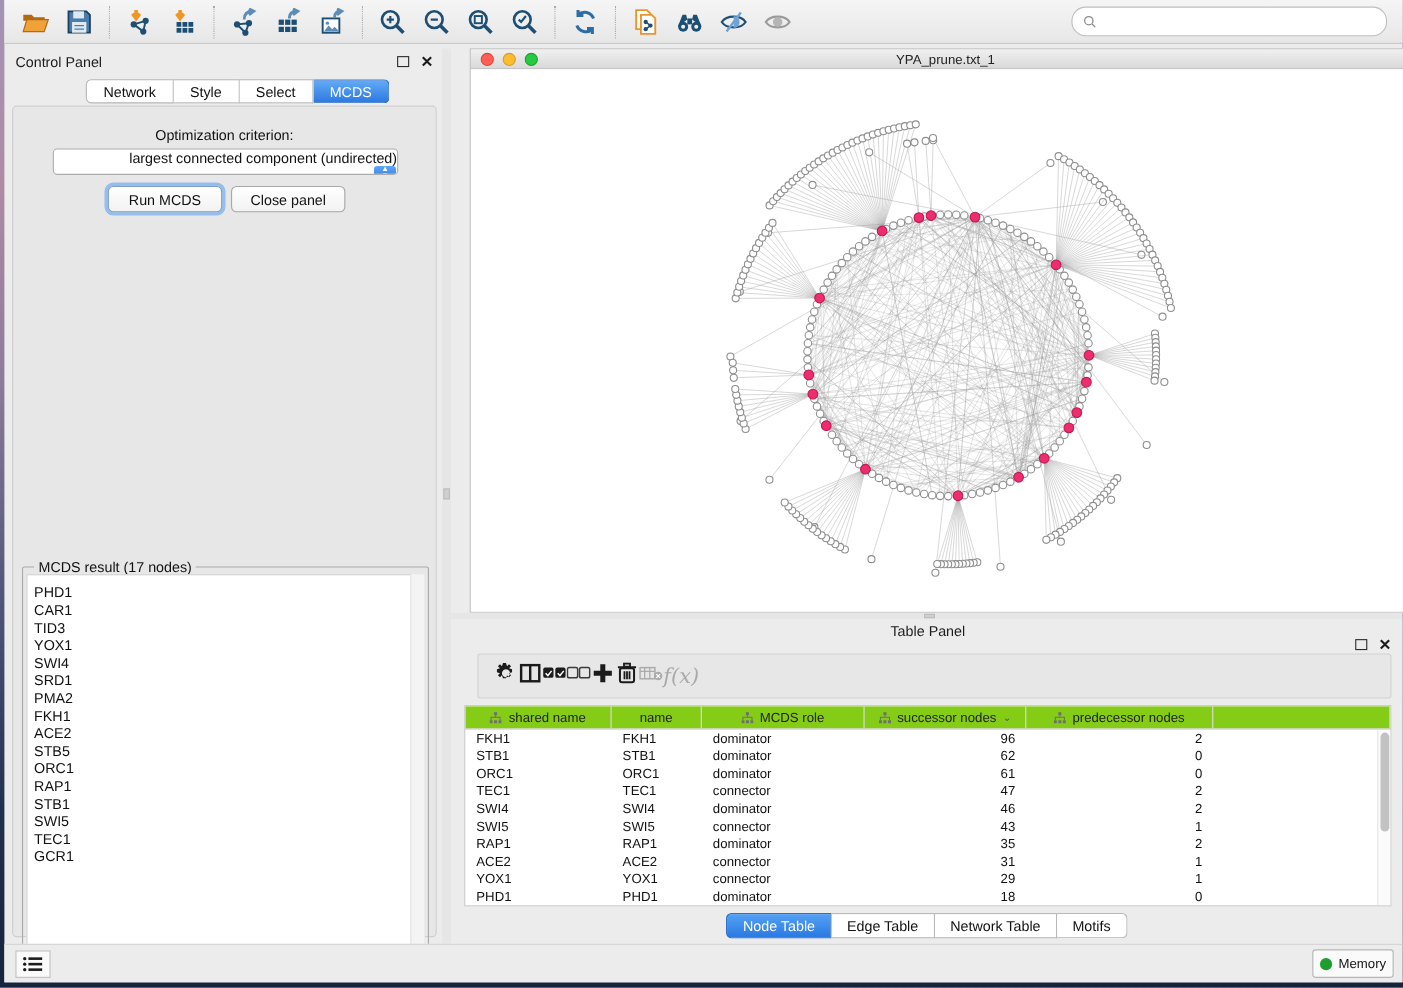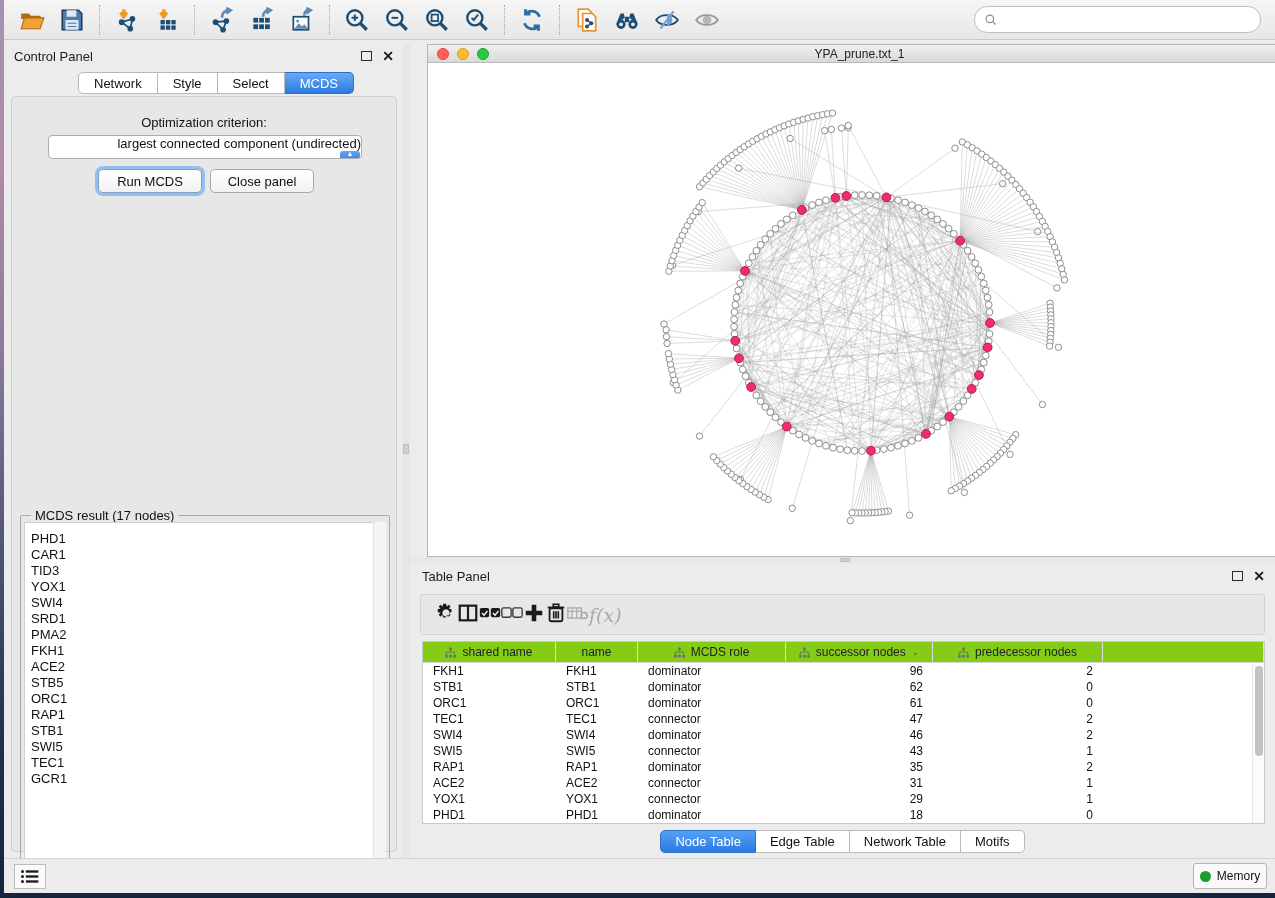--- a/index.html
+++ b/index.html
@@ -78,22 +78,22 @@
   .traffic { display:flex; gap:8px; margin-left:9px; }
   .light { width:12px; height:12px; border-radius:50%; }
   .light.red { background:#ff5f57; border:1px solid #e0443e; }
   .light.yellow { background:#febc2e; border:1px solid #d89e24; }
   .light.green { background:#28c840; border:1px solid #1ea133; }
   .net-title { position:absolute; left:0; right:0; text-align:center; font-size:12px; color:#222; }
   .net-canvas { position:absolute; left:0; top:18px; width:863px; height:493px; background:#ffffff; }
 
   
   .table-panel { position:absolute; left:406px; top:563px; width:865px; height:295px; background:#ececec; }
-  .tp-head { position:absolute; top:3px; left:12px; right:10px; height:20px; display:flex; align-items:center; }
-  .tp-toolbar { position:absolute; left:10px; right:10px; top:31px; height:41px;
+  .tp-head { position:absolute; top:3px; left:12px; right:10px; height:20px; display:flex; align-items:center;flex-direction:column; }
+  .tp-toolbar { position:absolute; left:24px; right:10px; top:31px; height:41px;
     background:#e7e7e7; border:1px solid #d2d2d2; border-radius:3px;
     display:flex; align-items:center; padding:0 14px; }
   .tp-toolbar svg { width:22px; height:22px; }
   .fx { font-family:"DejaVu Serif", serif; font-style:italic; font-size:19px; color:#a9a9a9; }
 
   .dtable { position:absolute; left:12px; right:10px; top:78px; bottom:34px; background:#fff;
     border:1px solid #c9c9c9; overflow:hidden; }
   .thead { display:grid; grid-template-columns:133px 82px 148px 147px 170px 1fr;
     height:21px; background:#84cc16; border-bottom:1px solid #d7d7d7; }
   .th { font-size:12px; color:#222; display:flex; align-items:center; justify-content:center;

